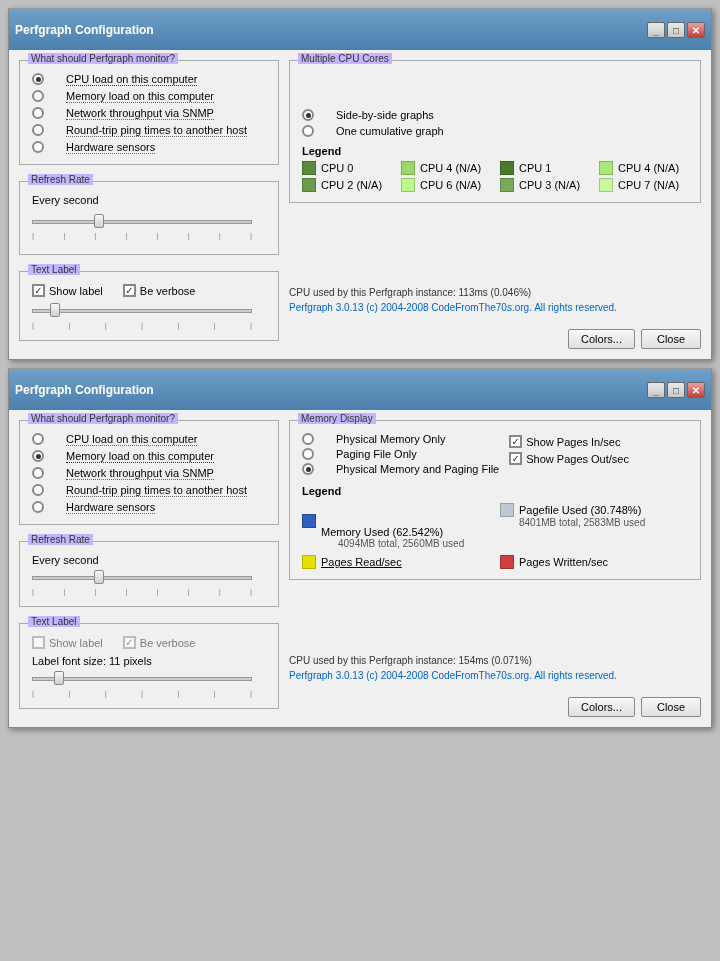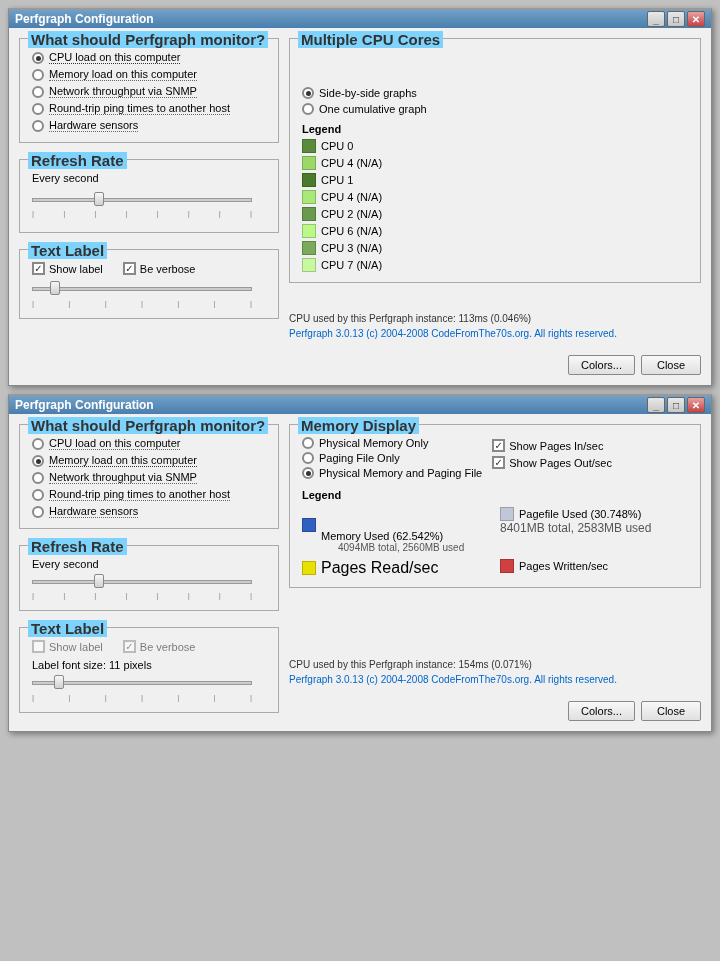--- a/index.html
+++ b/index.html
@@ -26,21 +26,21 @@
 
     .title-bar {
       background: linear-gradient(to bottom, #6fa0c8 0%, #4a7eac 100%);
       color: white;
       font-size: 12px;
       font-weight: bold;
       padding: 4px 6px;
       display: flex;
       justify-content: space-between;
       align-items: center;
-      height: 18px;
+      height: 40px;
     }
 
     .title-bar-buttons {
       display: flex;
       gap: 2px;
     }
 
     .title-btn {
       width: 18px;
       height: 16px;
@@ -68,27 +68,27 @@
     
     .section-box {
       border: 1px solid #aaa;
       padding: 8px 12px 10px;
       margin-bottom: 8px;
       position: relative;
       background: #f0f0f0;
     }
 
     .section-title {
-      font-size: 15px;
-      font-weight: bold;
+      font-size: 10px;
+      font-weight: normal;
       color: #333;
       position: absolute;
       top: -8px;
       left: 8px;
-      background: #7dd3fc;
+      background: #c4b5fd;
       padding: 0 3px;
     }
 
     
     .two-col {
       display: flex;
       gap: 10px;
     }
 
     .left-col {
@@ -107,22 +107,22 @@
 
     
     .radio-group {
       display: flex;
       flex-direction: column;
       gap: 4px;
     }
 
     .radio-item {
       display: flex;
-      align-items: flex-end;
-      gap: 5px;
+      align-items: flex-start;
+      gap: 22px;
       font-size: 11px;
       cursor: pointer;
     }
 
     .radio-input {
       width: 12px;
       height: 12px;
       border-radius: 50%;
       border: 2px solid #888;
       display: flex;
@@ -178,21 +178,21 @@
     .checkbox-box.checked::after {
       content: '✓';
       font-size: 10px;
       color: #333;
       line-height: 1;
     }
 
     
     .legend-grid {
       display: grid;
-      grid-template-columns: 1fr;
+      grid-template-columns: 1fr 1fr 1fr 1fr;
       gap: 3px 10px;
     }
 
     .legend-item {
       display: flex;
       align-items: center;
       gap: 5px;
       font-size: 11px;
     }
 
@@ -534,26 +534,26 @@
                   <div class="legend-color" style="background:#3060c0;"></div>
                   <span style="font-size:11px;margin-top:23px;">Memory Used (62.542%)</span>
                 </div>
                 <div style="font-size:10px; color:#555; margin-left:36px;">4094MB total, 2560MB used</div>
               </div>
               <div>
                 <div class="legend-item">
                   <div class="legend-color" style="background:#c0c8d8;"></div>
                   <span style="font-size:11px;text-align:right;">Pagefile Used (30.748%)</span>
                 </div>
-                <div style="font-size:12px; color:#555; ">8401MB total, 2583MB used</div>
+                <div style="font-size:10px; color:#555; margin-left:19px;">8401MB total, 2583MB used</div>
               </div>
               <div>
                 <div class="legend-item">
                   <div class="legend-color" style="background:#e8e000;"></div>
-                  <span style="font-size:16px;">Pages Read/sec</span>
+                  <span style="font-size:11px;text-decoration:underline;">Pages Read/sec</span>
                 </div>
               </div>
               <div>
                 <div class="legend-item">
                   <div class="legend-color" style="background:#d04040;"></div>
                   <span style="font-size:11px;">Pages Written/sec</span>
                 </div>
               </div>
             </div>
           </div>

